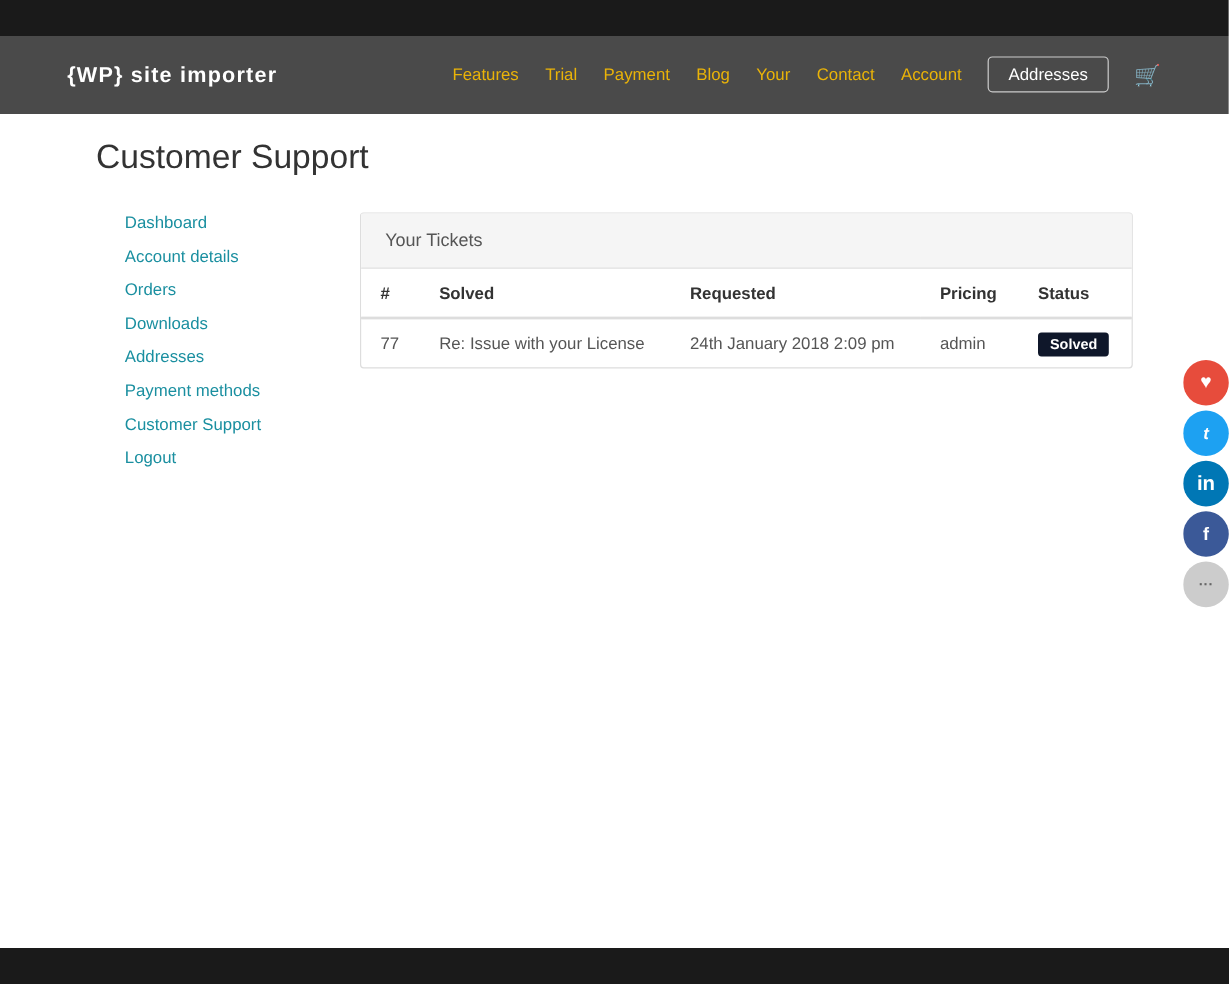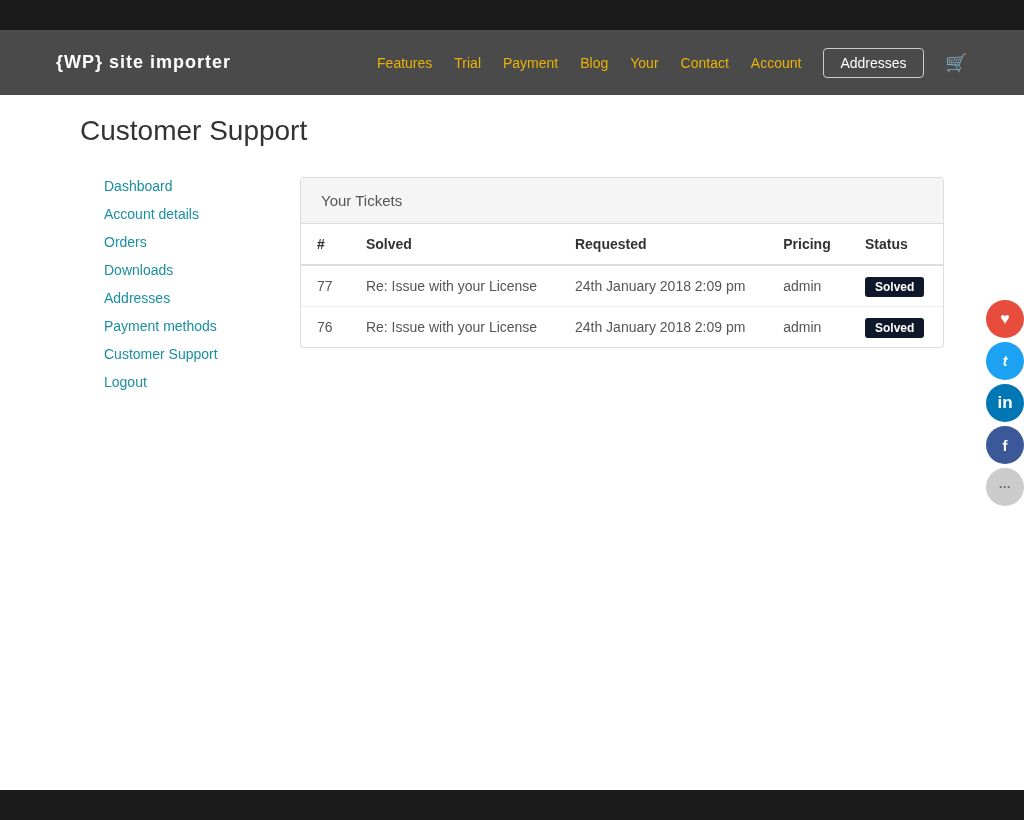--- a/index.html
+++ b/index.html
@@ -228,27 +228,20 @@
             </tr>
           </thead>
           <tbody id="tickets-tbody">
           <tr>
       <td>77</td>
       <td>Re: Issue with your License</td>
       <td>24th January 2018 2:09 pm</td>
       <td>admin</td>
       <td><span class="status-badge">Solved</span></td>
     </tr>
-              <tr>
-      <td>76</td>
-      <td>Re: Issue with your License</td>
-      <td>24th January 2018 2:09 pm</td>
-      <td>admin</td>
-      <td><span class="status-badge">Solved</span></td>
-    </tr>
             </tbody>
         </table>
       </div>
     </main>
   </div>
 </div>
 
 <div class="social-sidebar">
   <div class="social-btn social-heart">♥</div>
   <div class="social-btn social-twitter" style="font-size:14px; font-style:italic; font-weight:bold;">t</div>

